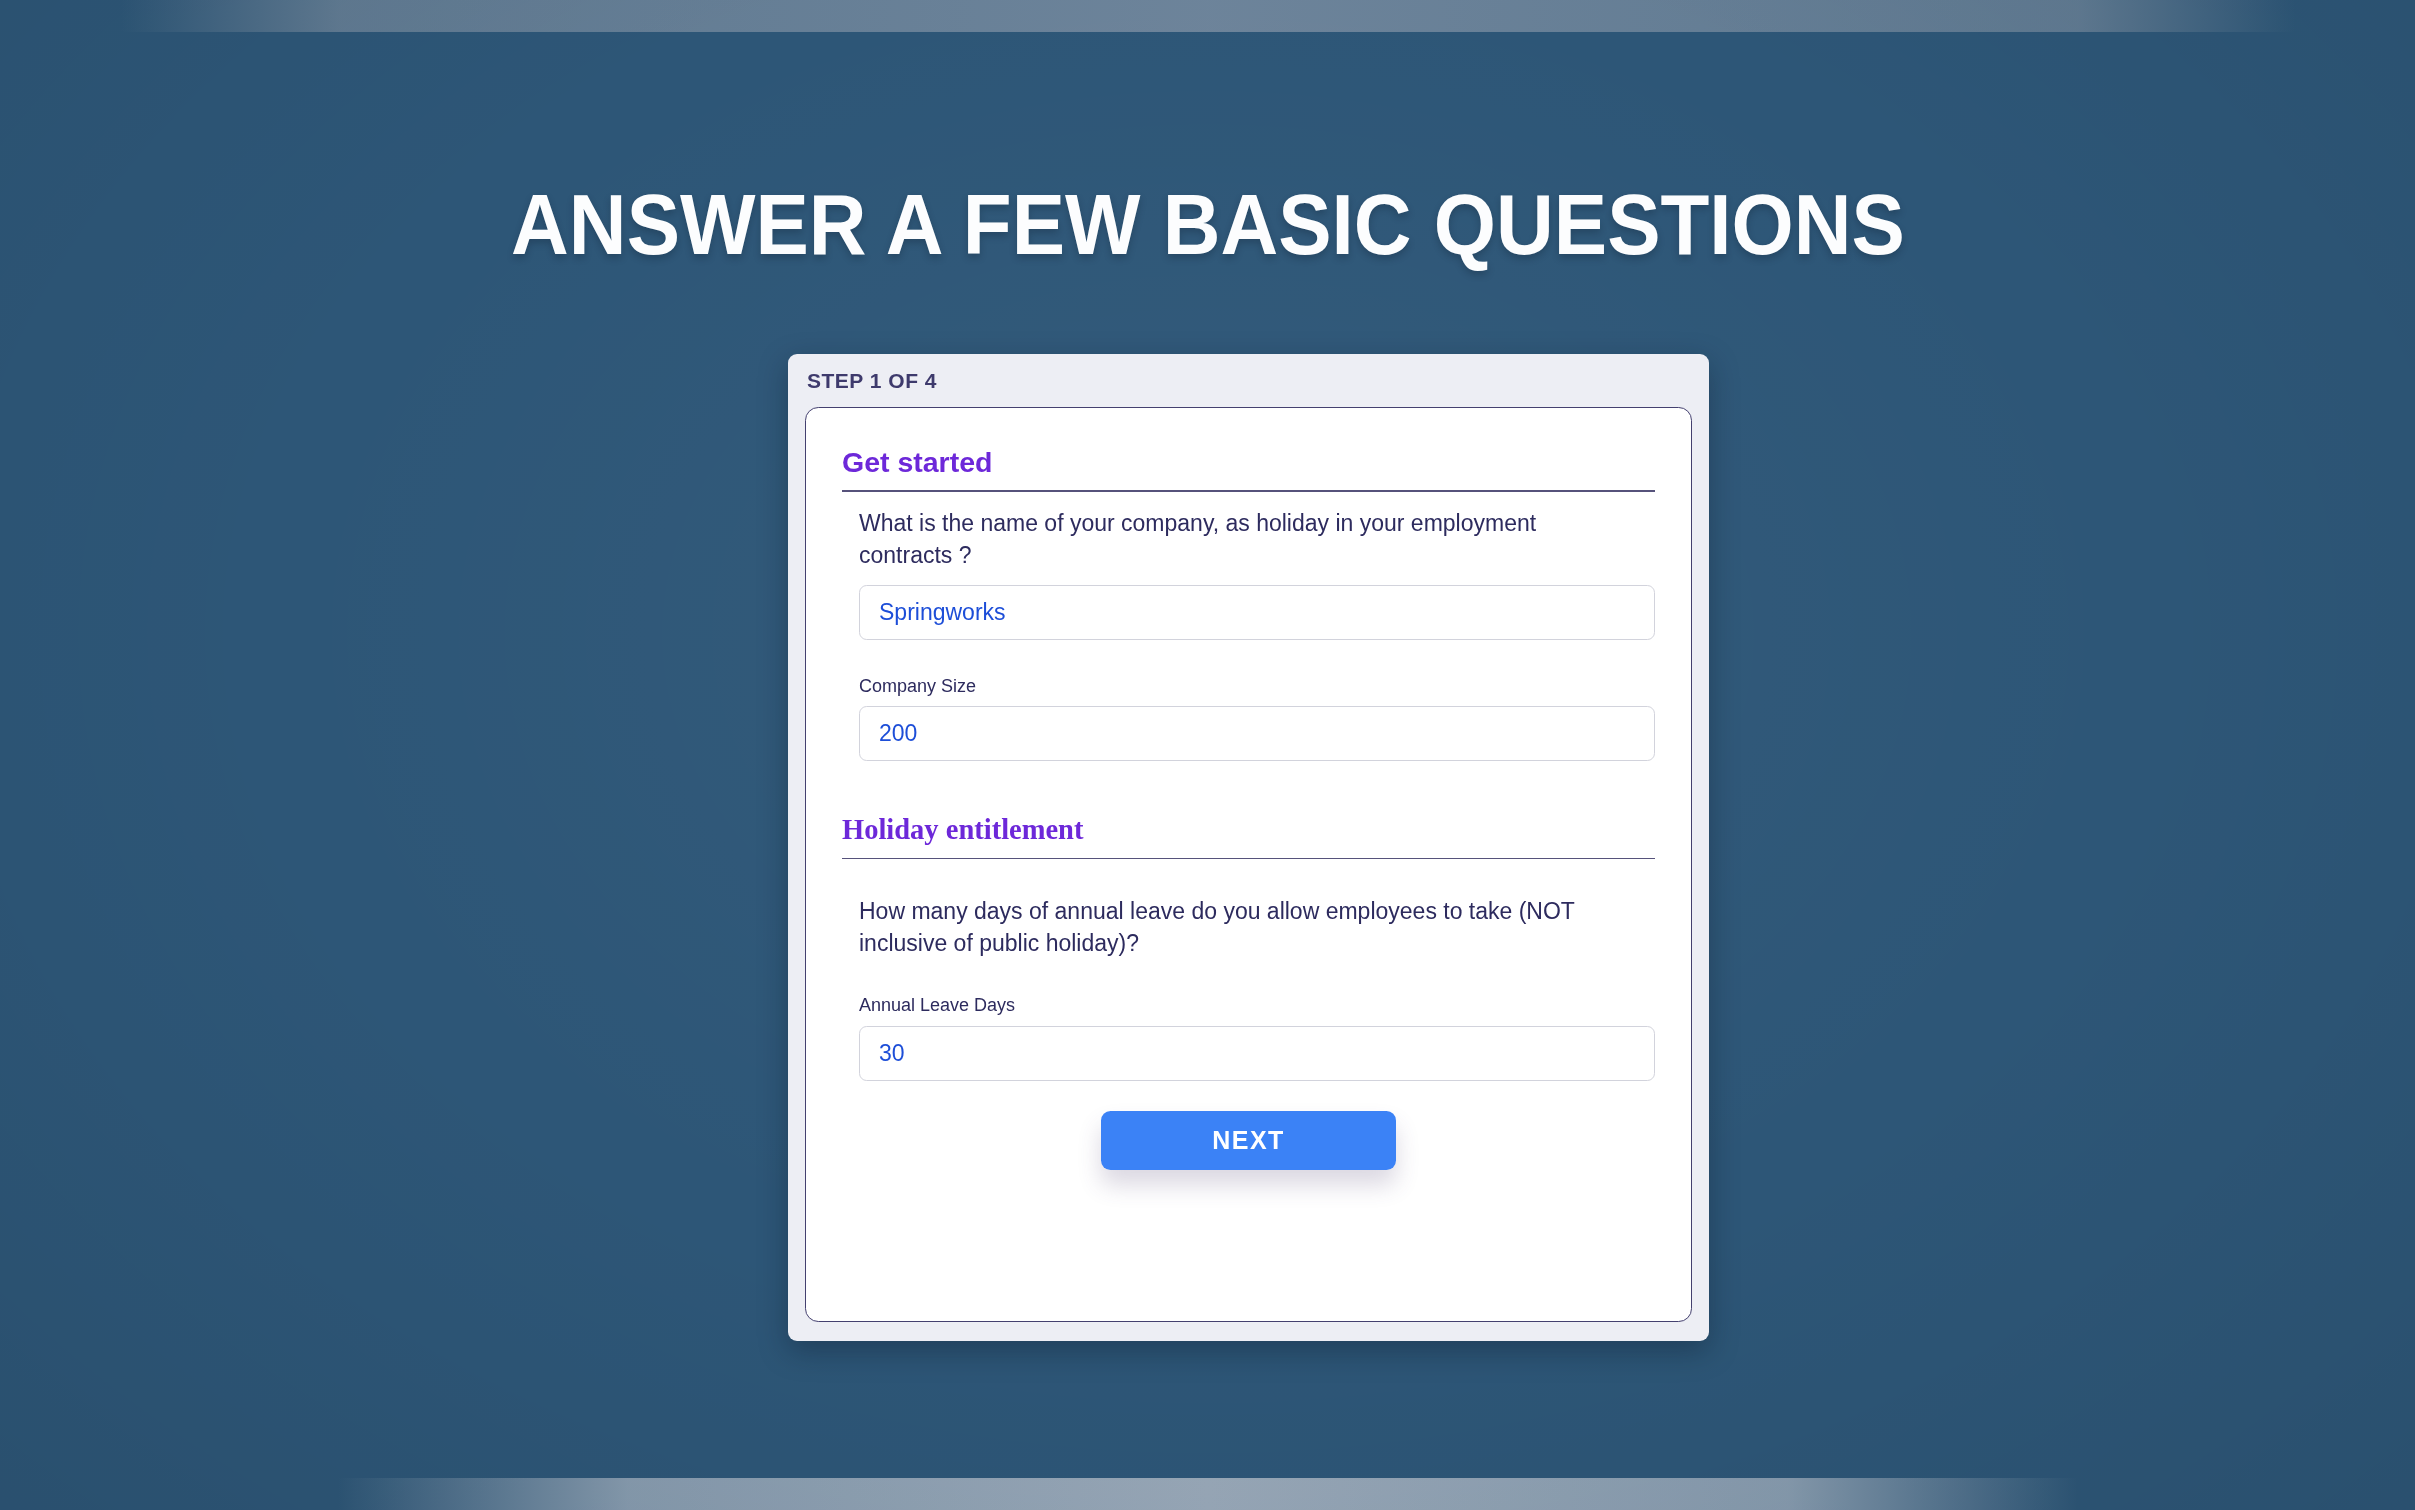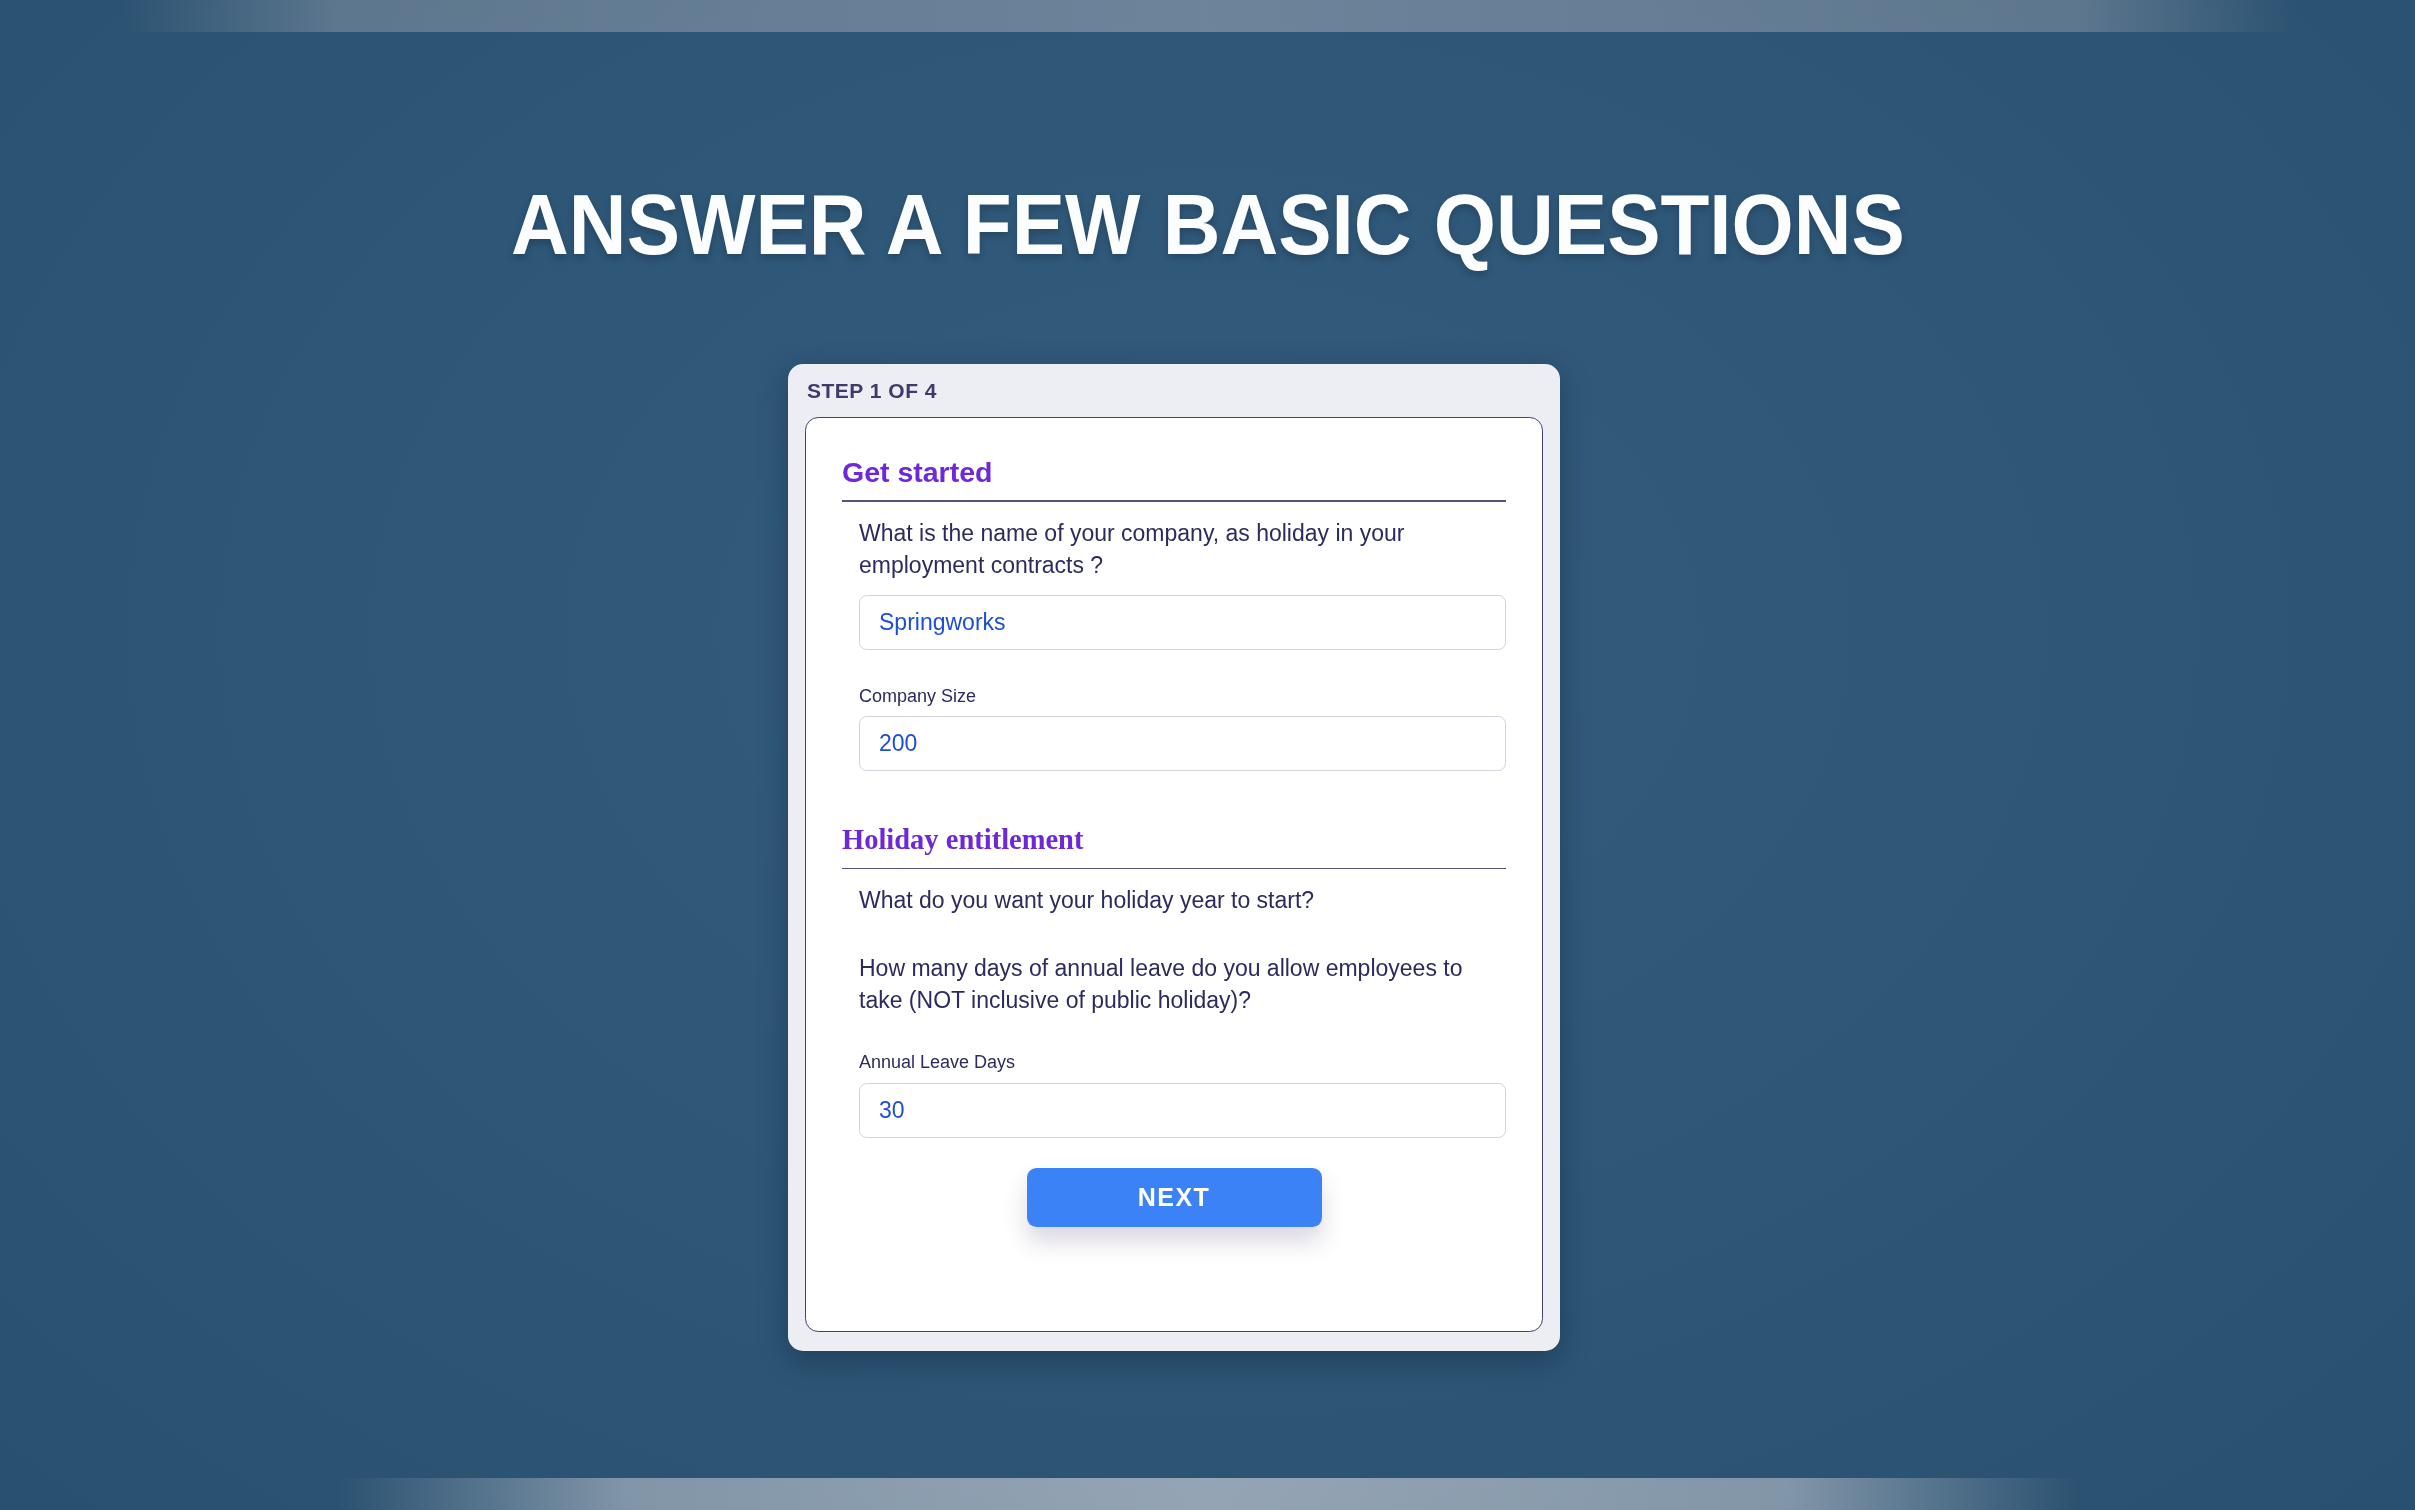--- a/index.html
+++ b/index.html
@@ -36,22 +36,22 @@
   h1.page-title{
     position:absolute;top:181px;left:0;width:100%;
     margin:0;text-align:center;
     font-size:86px;line-height:86px;font-weight:bold;
     letter-spacing:0px;color:#fcfdfe;
     transform:scaleX(0.93);
     text-shadow:0 3.8px 7.6px rgba(10,25,40,.25);
   }
 
   .card{
-    position:absolute;left:788px;top:364px;width:772px;height:987px;
-    background:#edeef4;border-radius:15px;
+    position:absolute;left:788px;top:354px;width:921px;height:987px;
+    background:#edeef4;border-radius:9px;
     box-shadow:0 9.5px 28.5px rgba(8,24,40,.35);
   }
   .step-label{
     position:absolute;top:15px;left:19px;
     font-size:21px;font-weight:bold;letter-spacing:0.5px;
     color:#3e3a6c;
   }
   .panel{
     position:absolute;left:17px;right:17px;top:53px;bottom:19px;
     background:#ffffff;border:1.9px solid #44406f;border-radius:13.3px;
@@ -111,21 +111,20 @@
       <input type="text" class="text-input" value="Springworks" style="">
 
       <p class="field-label">Company Size</p>
       <input type="text" class="text-input" value="200" style="">
     </div>
 
     <h2 class="section-heading second">Holiday entitlement</h2>
     <hr class="rule">
 
     <div class="indent">
-      <p class="question">What do you want your holiday year to start?</p>
 
       <p class="question gap-lg">How many days of annual leave do you allow employees to take (NOT inclusive of public holiday)?</p>
 
       <p class="field-label">Annual Leave Days</p>
       <input type="text" class="text-input" value="30" style="">
     </div>
 
     <div class="btn-row">
       <button class="next-btn">NEXT</button>
     </div>

